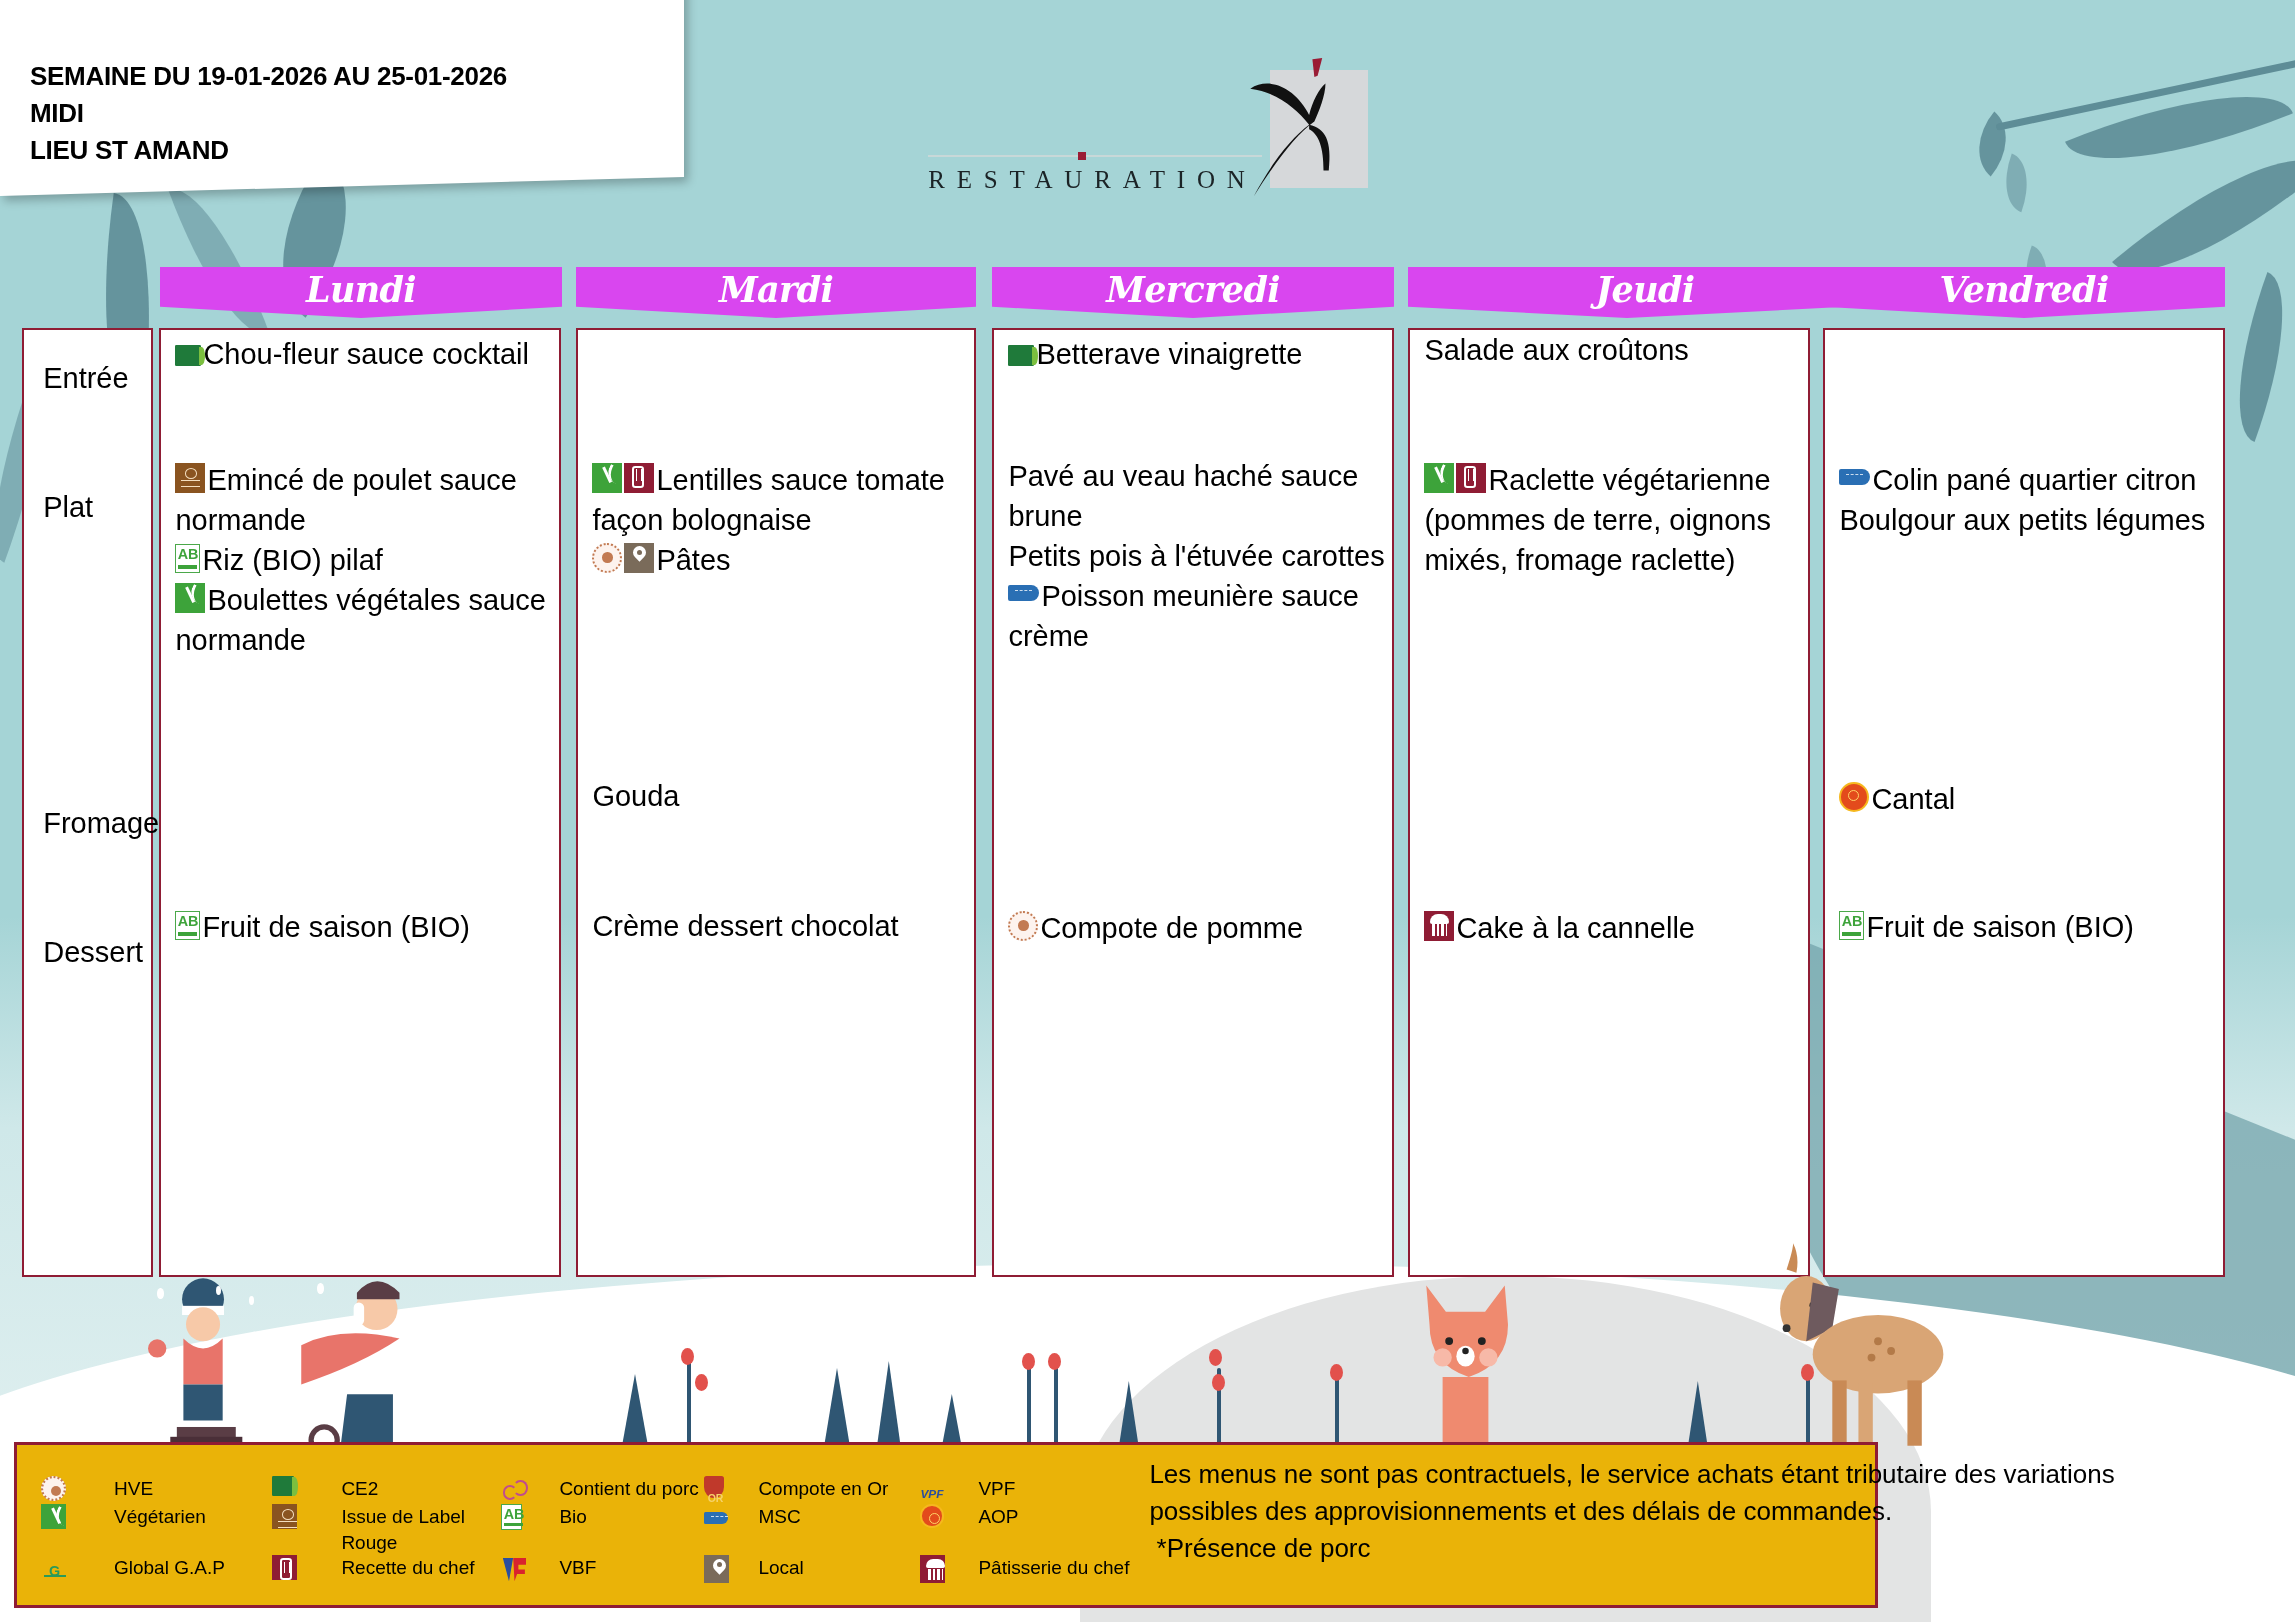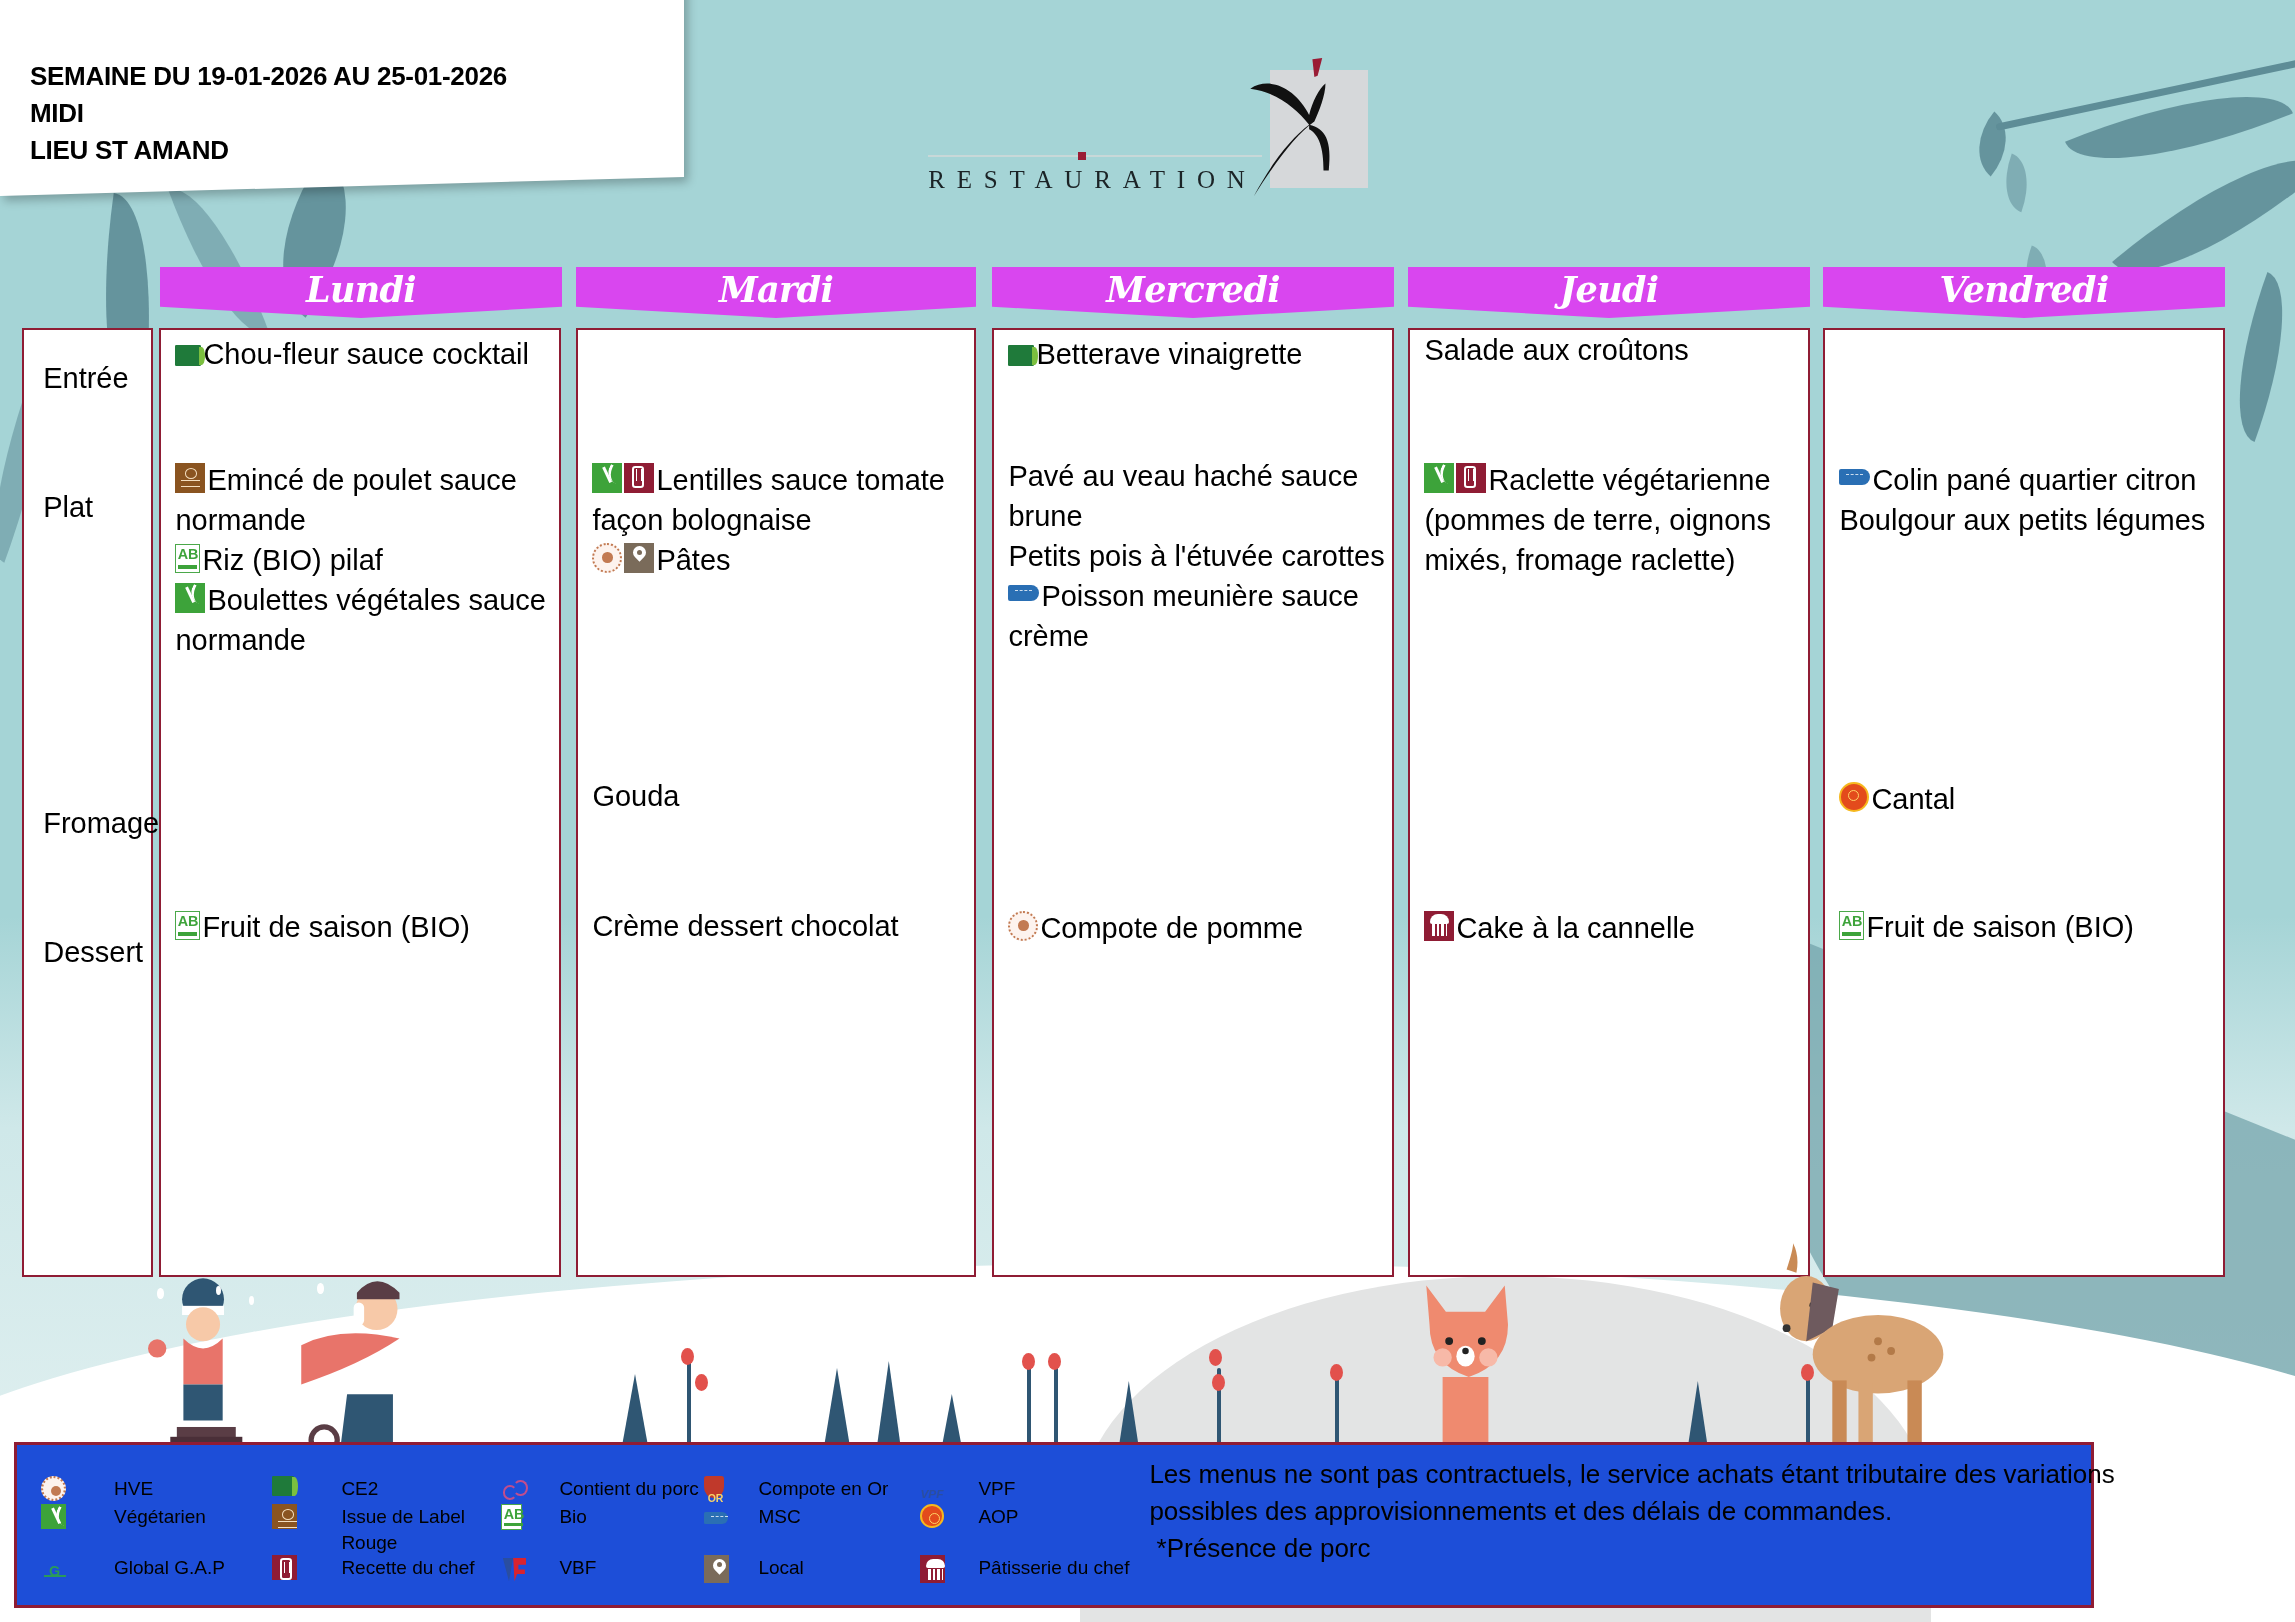--- a/index.html
+++ b/index.html
@@ -116,22 +116,22 @@
   .ic-vpf::before { content:"VPF"; position:absolute; left:0; top:5.2px; font-size:11.8px; font-weight:bold; color:#2a4ea0; font-style:italic; }
   .ic-vbf { background:transparent; }
   .ic-vbf::before { content:""; position:absolute; left:1.3px; top:2.6px; width:10.5px; height:23.6px; background:#2a4ea0; clip-path:polygon(0 0,100% 0,60% 100%); }
   .ic-vbf::after { content:""; position:absolute; left:11.8px; top:2.6px; width:13px; height:23.6px; background:#d9232e; clip-path:polygon(0 0,100% 0,100% 30%,40% 30%,40% 50%,90% 50%,90% 70%,30% 70%,10% 100%); }
   .ic-gap { background:transparent; }
   .ic-gap::before { content:"G"; position:absolute; left:7.9px; top:2.6px; font-size:14.4px; font-weight:bold; color:#2a9a5a; }
   .ic-gap::after { content:""; position:absolute; left:2.6px; top:19.6px; width:22px; height:2.6px; background:#2a9a5a; }
 
   
   .legend {
-    position:absolute; left:14.4px; top:1442px; width:2080px; height:166px;
-    background:#1d4ed8; border:3.3px solid #8f1c34; box-sizing:border-box;
+    position:absolute; left:14.4px; top:1442px; width:1864px; height:166px;
+    background:#eab308; border:3.3px solid #8f1c34; box-sizing:border-box;
   }
   .legend-item { position:absolute; font-size:19px; line-height:26px; display:flex; }
   .legend-item .ic { width:25px; height:25px; margin-right:0; }
   .legend-item .lbl { position:absolute; left:73px; top:0; white-space:nowrap; }
   .disclaimer { position:absolute; left:1132px; top:10.5px; font-size:26px; line-height:37px; width:1047px; }
 
   
   .fig { position:absolute; }
   .berry { position:absolute; width:13px; height:17px; border-radius:50%; background:#e2514c; }
   .plant { position:absolute; width:3.9px; background:#2f5673; border-radius:2px; }
@@ -182,21 +182,21 @@
 
 <div class="day-header" style="left:160px;width:402px;">
     <span>Lundi</span>
   </div>
 <div class="day-header" style="left:576px;width:400px;">
     <span>Mardi</span>
   </div>
 <div class="day-header" style="left:992px;width:402px;">
     <span>Mercredi</span>
   </div>
-<div class="day-header" style="left:1408px;width:402px;">
+<div class="day-header" style="left:1408px;width:402px;padding-left:36px;">
     <span>Jeudi</span>
   </div>
 <div class="day-header" style="left:1823px;width:402px;">
     <span>Vendredi</span>
   </div>
 
 <div class="col label-col">
   <div class="row-label" style="top:3.9px;">Entrée</div>
   <div class="row-label" style="top:133px;">Plat</div>
   <div class="row-label" style="top:449px;">Fromage</div>

